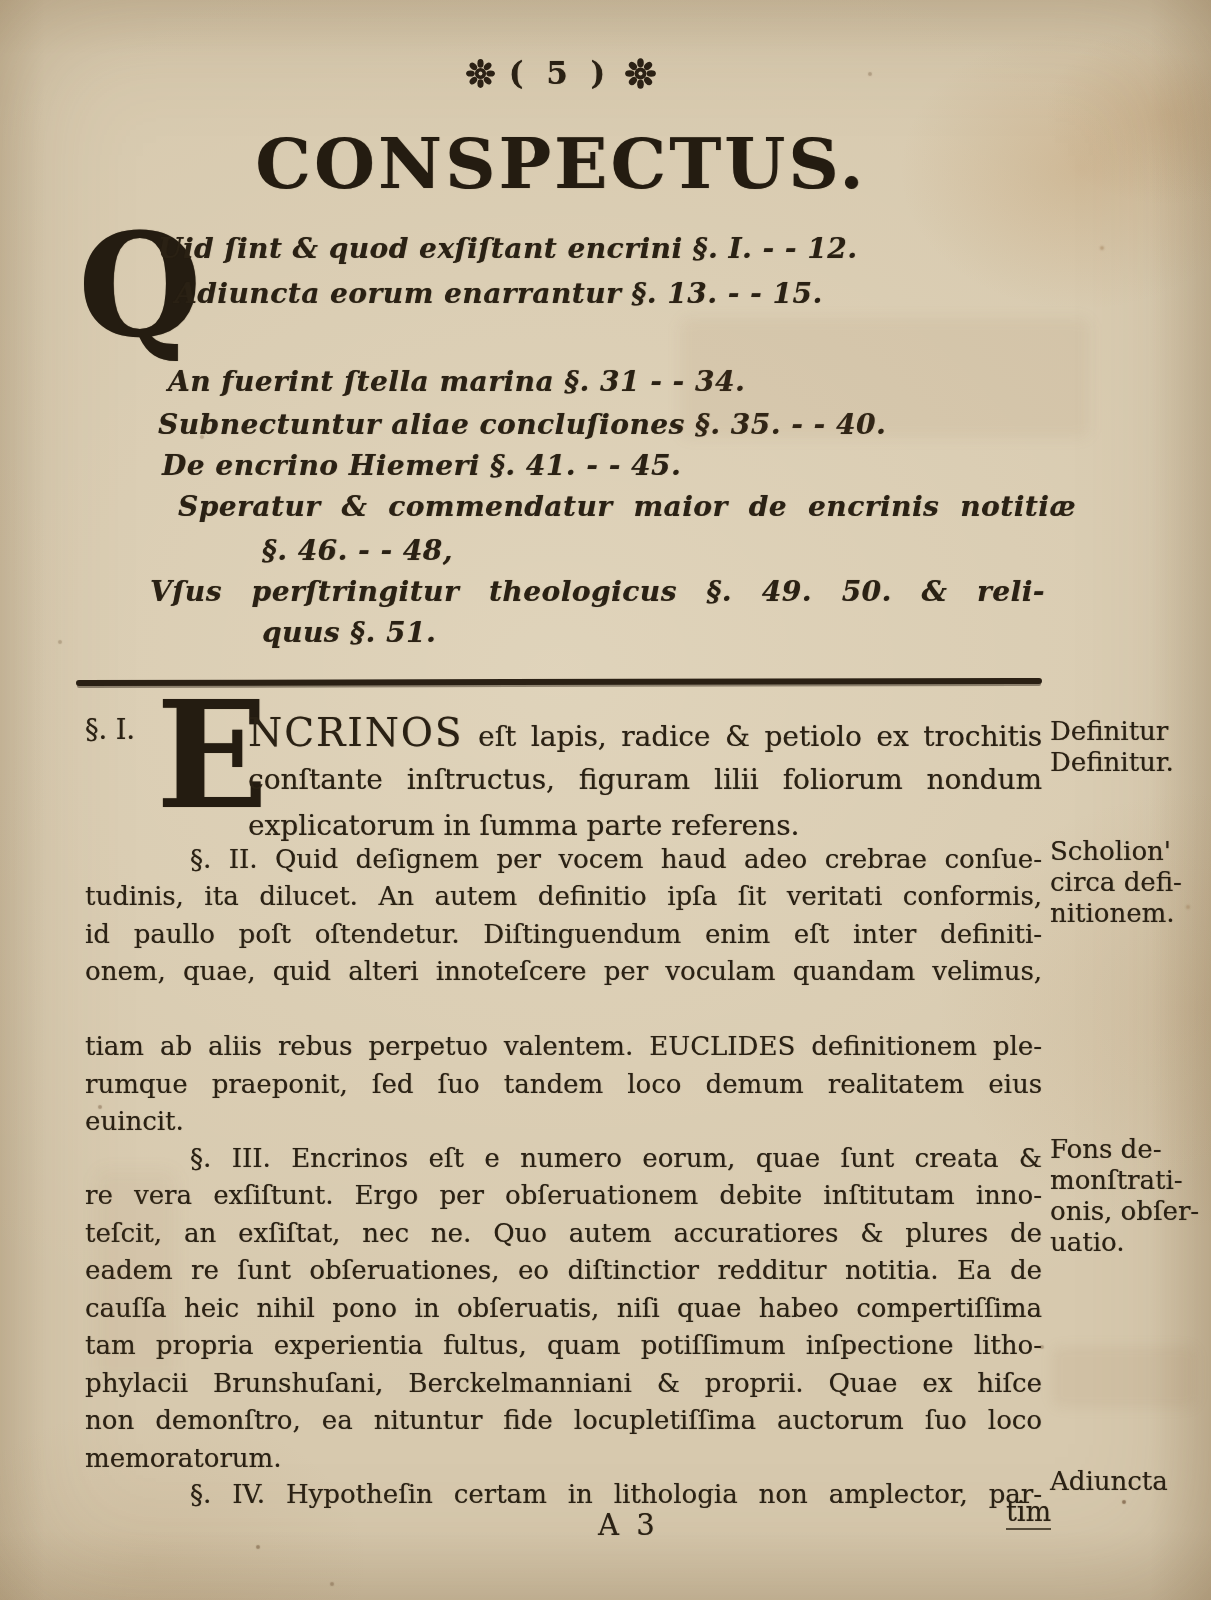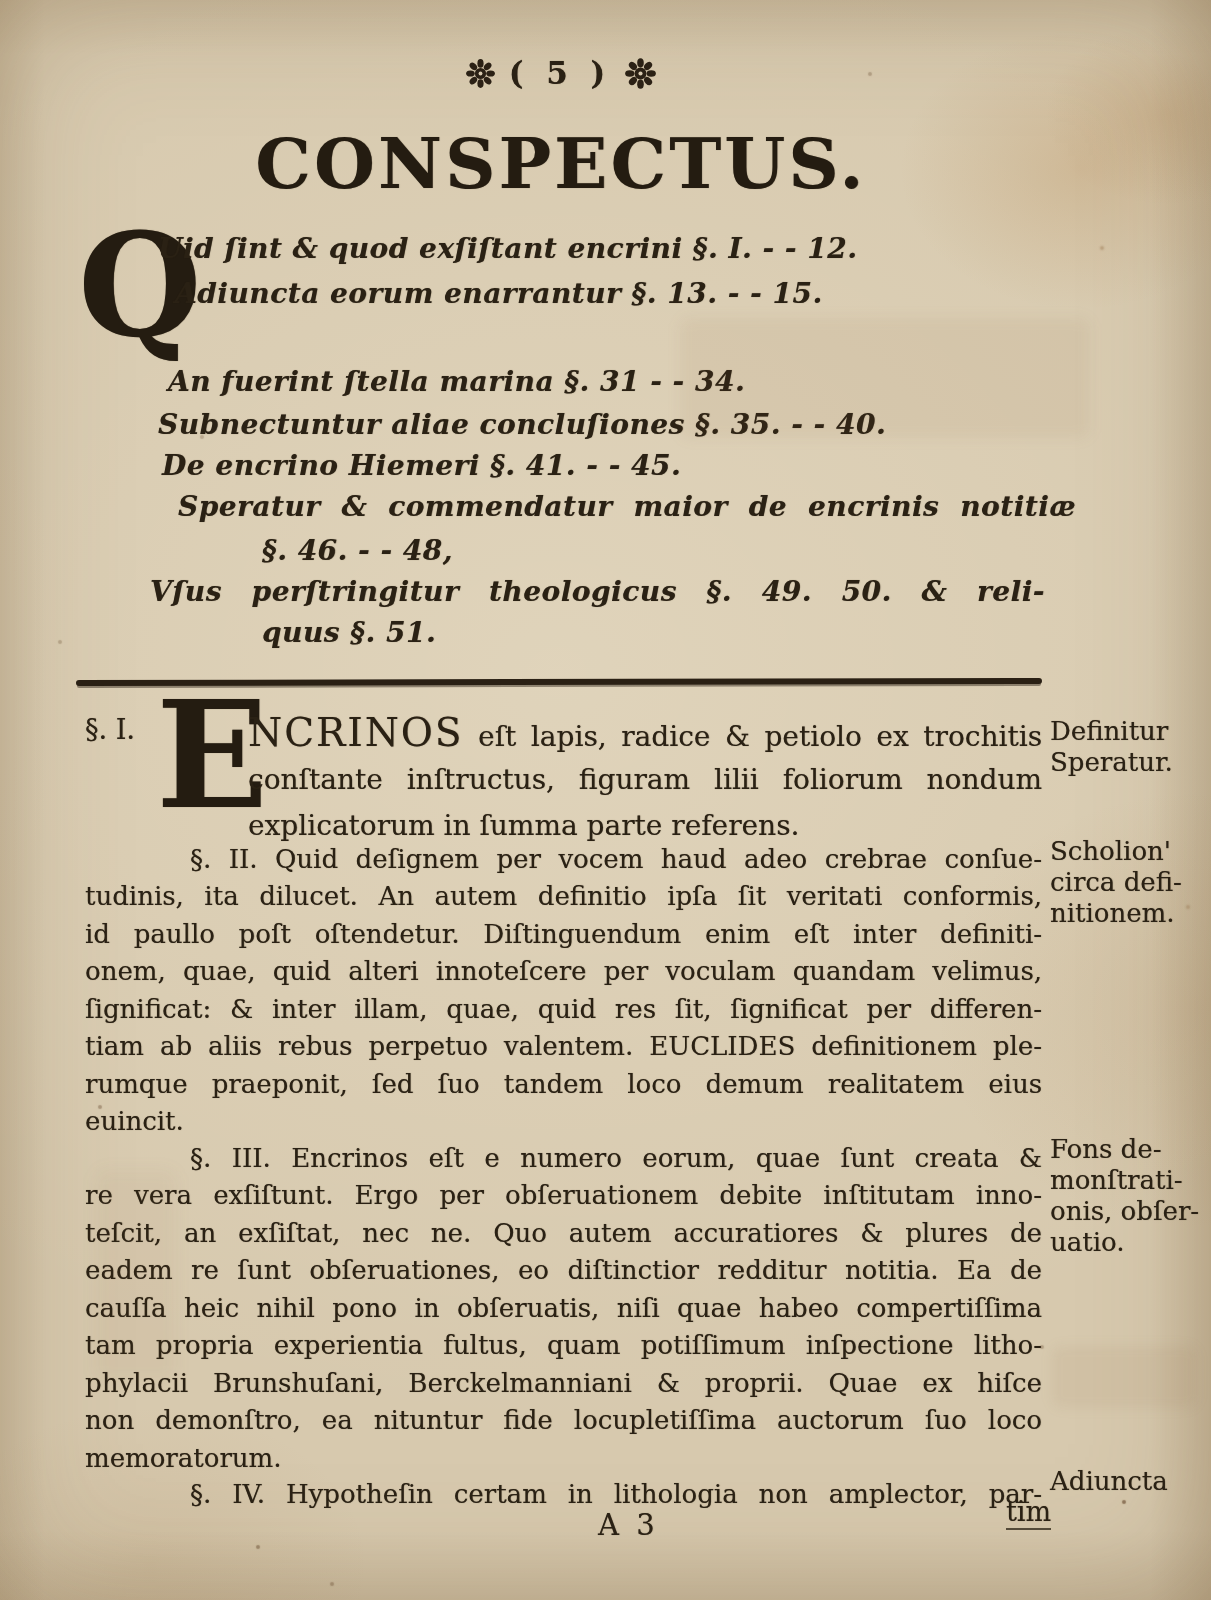--- a/index.html
+++ b/index.html
@@ -131,40 +131,39 @@
   <div class="s1-label ink">§. I.</div>
   <div class="dropE ink">E</div>
   <div class="s1ln ink" style="top:712px;line-height:42px;"><span class="bigword">NCRINOS</span><span> eſt lapis, radice &amp; petiolo ex trochitis</span></div>
   <div class="s1ln ink" style="top:760px;">conſtante inſtructus, figuram lilii foliorum nondum</div>
   <div class="s1ln s1-last ink" style="top:806px;">explicatorum in ſumma parte referens.</div>
 
   <div class="bl bl-ind ink" style="top:842px;">§. II. Quid deſignem per vocem haud adeo crebrae conſue-</div>
   <div class="bl ink" style="top:879px;">tudinis, ita dilucet. An autem definitio ipſa ſit veritati conformis,</div>
   <div class="bl ink" style="top:917px;">id paullo poſt oſtendetur. Diſtinguendum enim eſt inter definiti-</div>
   <div class="bl ink" style="top:954px;">onem, quae, quid alteri innoteſcere per voculam quandam velimus,</div>
-  <div class="bl ink" style="top:992px;">ſignificat: &amp; inter illam, quae, quid res ſit, ſignificat per differen-</div>
   <div class="bl ink" style="top:1029px;">tiam ab aliis rebus perpetuo valentem. EUCLIDES definitionem ple-</div>
   <div class="bl ink" style="top:1067px;">rumque praeponit, ſed ſuo tandem loco demum realitatem eius</div>
   <div class="bl bl-last ink" style="top:1104px;">euincit.</div>
 
   <div class="bl bl-ind ink" style="top:1141px;">§. III. Encrinos eſt e numero eorum, quae ſunt creata &amp;</div>
   <div class="bl ink" style="top:1178px;">re vera exſiſtunt. Ergo per obſeruationem debite inſtitutam inno-</div>
   <div class="bl ink" style="top:1216px;">teſcit, an exſiſtat, nec ne. Quo autem accuratiores &amp; plures de</div>
   <div class="bl ink" style="top:1253px;">eadem re ſunt obſeruationes, eo diſtinctior redditur notitia. Ea de</div>
   <div class="bl ink" style="top:1291px;">cauſſa heic nihil pono in obſeruatis, niſi quae habeo compertiſſima</div>
   <div class="bl ink" style="top:1328px;">tam propria experientia fultus, quam potiſſimum inſpectione litho-</div>
   <div class="bl ink" style="top:1366px;">phylacii Brunshuſani, Berckelmanniani &amp; proprii. Quae ex hiſce</div>
   <div class="bl ink" style="top:1403px;">non demonſtro, ea nituntur fide locupletiſſima auctorum ſuo loco</div>
   <div class="bl bl-last ink" style="top:1441px;">memoratorum.</div>
 
   <div class="bl bl-ind ink" style="top:1477px;">§. IV. Hypotheſin certam in lithologia non amplector, par-</div>
 
   <div class="mn ink" style="top:716px;">
     <div>Definitur</div>
-    <div>Speratur.</div>
+    <div>Definitur.</div>
   </div>
   <div class="mn ink" style="top:836px;">
     <div>Scholion'</div>
     <div>circa defi-</div>
     <div>nitionem.</div>
   </div>
   <div class="mn ink" style="top:1134px;">
     <div>Fons de-</div>
     <div>monſtrati-</div>
     <div>onis, obſer-</div>

